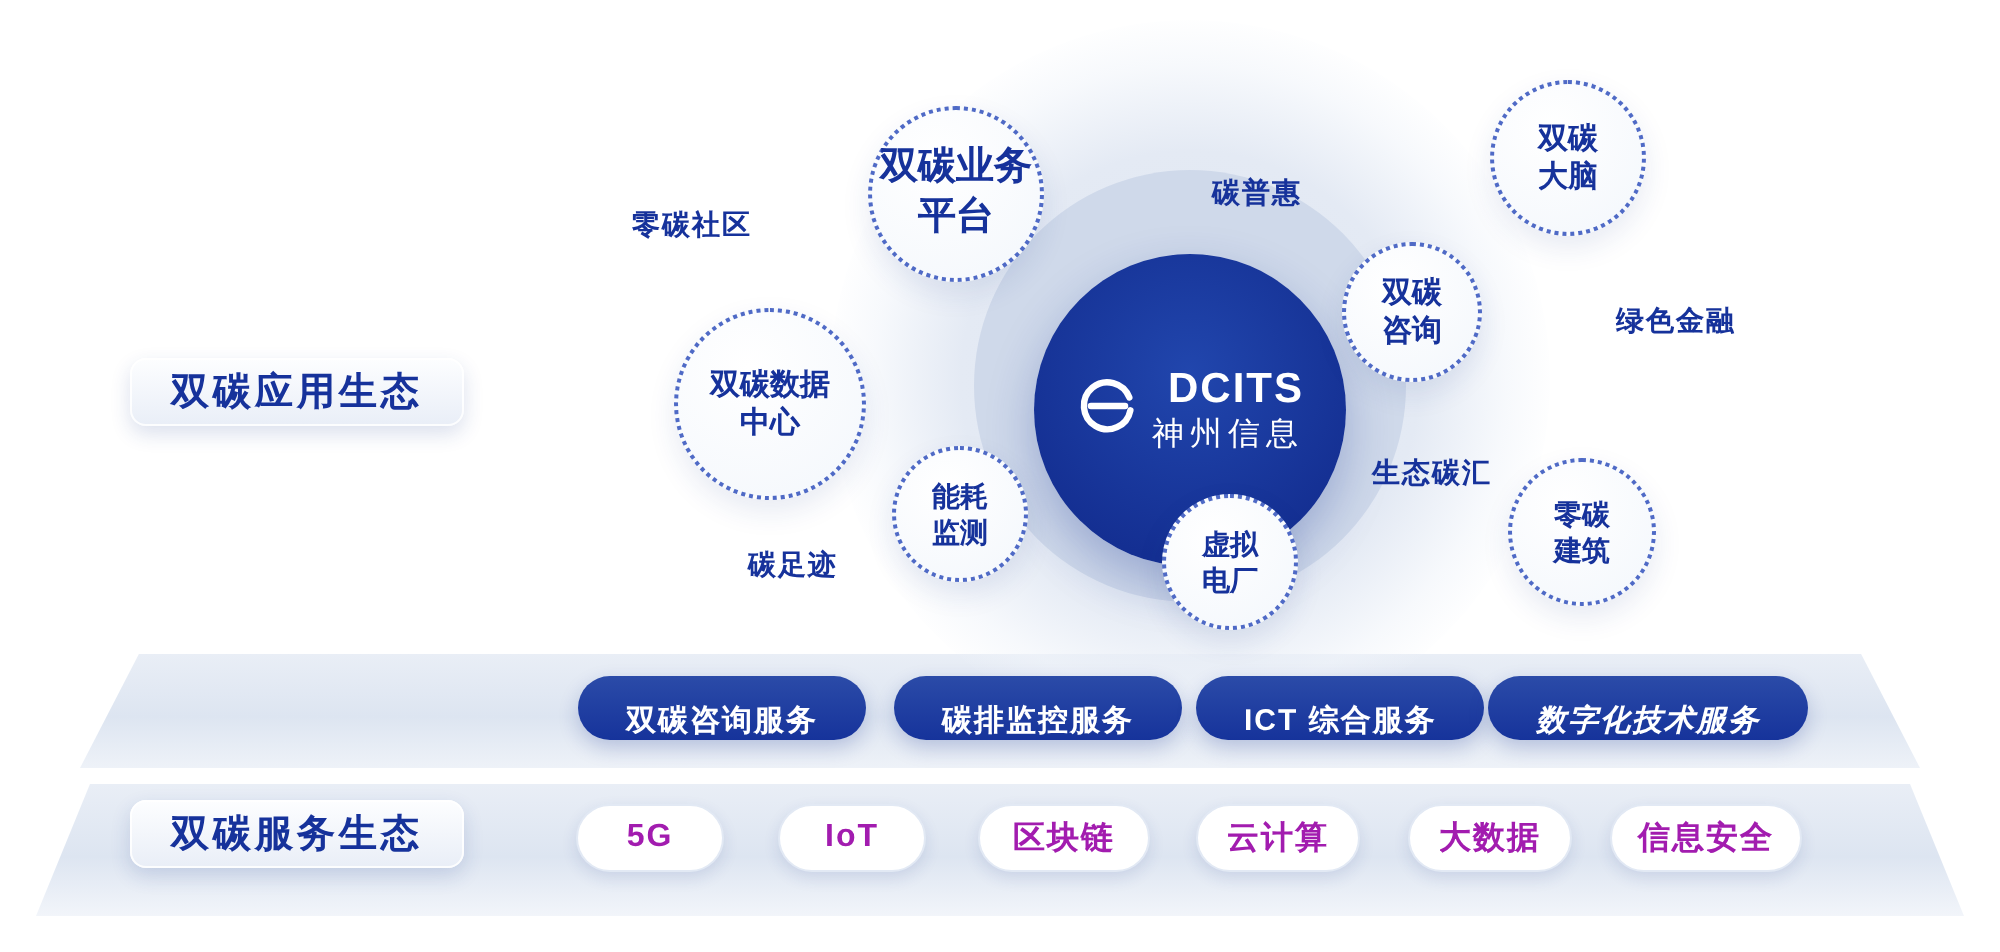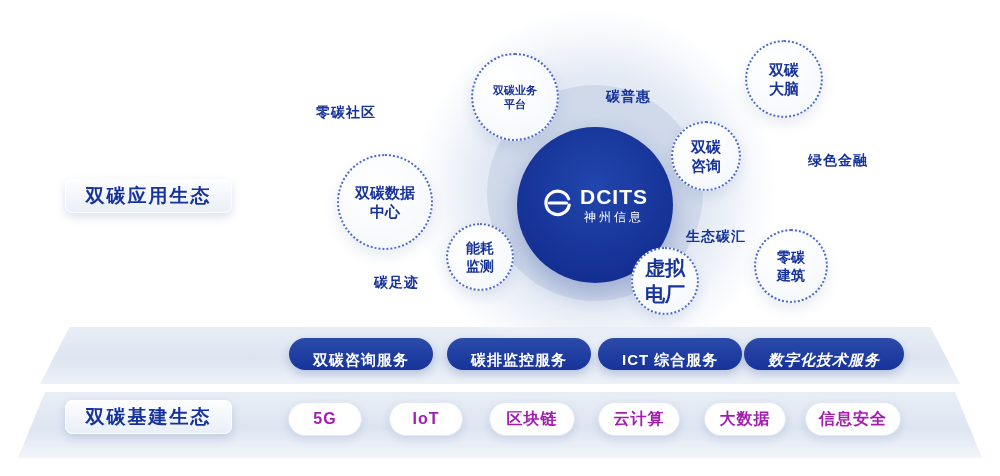--- a/index.html
+++ b/index.html
@@ -29,38 +29,38 @@
     background:radial-gradient(circle,#cfd9ea 0%,#cfd9ea 86%,rgba(207,217,234,0) 100%);
   }
   
   .center-circle{
     position:absolute;left:517px;top:127px;width:156px;height:156px;border-radius:50%;
     background:radial-gradient(circle at 50% 38%,#2146ad 0%,#142f92 75%);
     box-shadow:0 10px 24px rgba(19,46,143,.28);
     display:flex;align-items:center;justify-content:center;color:#fff;
   }
   .logo-row{display:flex;align-items:center;gap:6px;}
-  .logo-texts{display:flex;flex-direction:column;align-items:center;line-height:1.15;}
+  .logo-texts{display:flex;flex-direction:column;align-items:flex-end;line-height:1.15;}
   .logo-name{font-size:21px;font-weight:bold;letter-spacing:1px;}
-  .logo-sub{font-size:12px;letter-spacing:3px;margin-top:2px;}
+  .logo-sub{font-size:16px;letter-spacing:3px;margin-top:2px;}
   
   .bubble{
     position:absolute;border-radius:50%;
     background:radial-gradient(circle at 38% 30%,#ffffff 0%,#f3f7fc 100%);
     border:2px dotted #4f6ac6;box-sizing:border-box;
     display:flex;align-items:center;justify-content:center;text-align:center;
     color:#16329b;font-weight:bold;box-shadow:0 6px 14px rgba(30,60,140,.10);
   }
   .bubble span{white-space:pre-line;line-height:1.3;}
-  .b1{left:471px;top:53px;width:88px;height:88px;font-size:11px;}
+  .b1{left:434px;top:53px;width:88px;height:88px;font-size:19px;}
   .b2{left:745px;top:40px;width:78px;height:78px;font-size:15px;}
   .b3{left:671px;top:121px;width:70px;height:70px;font-size:15px;}
   .b4{left:337px;top:154px;width:96px;height:96px;font-size:15px;}
   .b5{left:446px;top:223px;width:68px;height:68px;font-size:14px;text-align:right;}
-  .b6{left:631px;top:247px;width:68px;height:68px;font-size:20px;}
+  .b6{left:581px;top:247px;width:68px;height:68px;font-size:14px;}
   .b7{left:754px;top:229px;width:74px;height:74px;font-size:14px;}
   
   .kw{position:absolute;color:#16329b;font-weight:bold;font-size:14px;letter-spacing:1px;}
   .k1{left:316px;top:104px;}
   .k2{left:606px;top:88px;}
   .k3{left:808px;top:152px;}
   .k4{left:686px;top:228px;}
   .k5{left:374px;top:274px;}
   
   .cat{
@@ -158,21 +158,21 @@
   <span class="kw k1">零碳社区</span>
   <span class="kw k2">碳普惠</span>
   <span class="kw k3">绿色金融</span>
   <span class="kw k4">生态碳汇</span>
   <span class="kw k5">碳足迹</span>
 
   <div class="cat c1">
     <span>双碳应用生态</span>
   </div>
   <div class="cat c3">
-    <span>双碳基建生态</span>
+    <span>双碳服务生态</span>
   </div>
 
   <div class="svc s1">
     <span>双碳咨询服务</span>
   </div>
   <div class="svc s2">
     <span>碳排监控服务</span>
   </div>
   <div class="svc s3">
     <span>ICT 综合服务</span>

